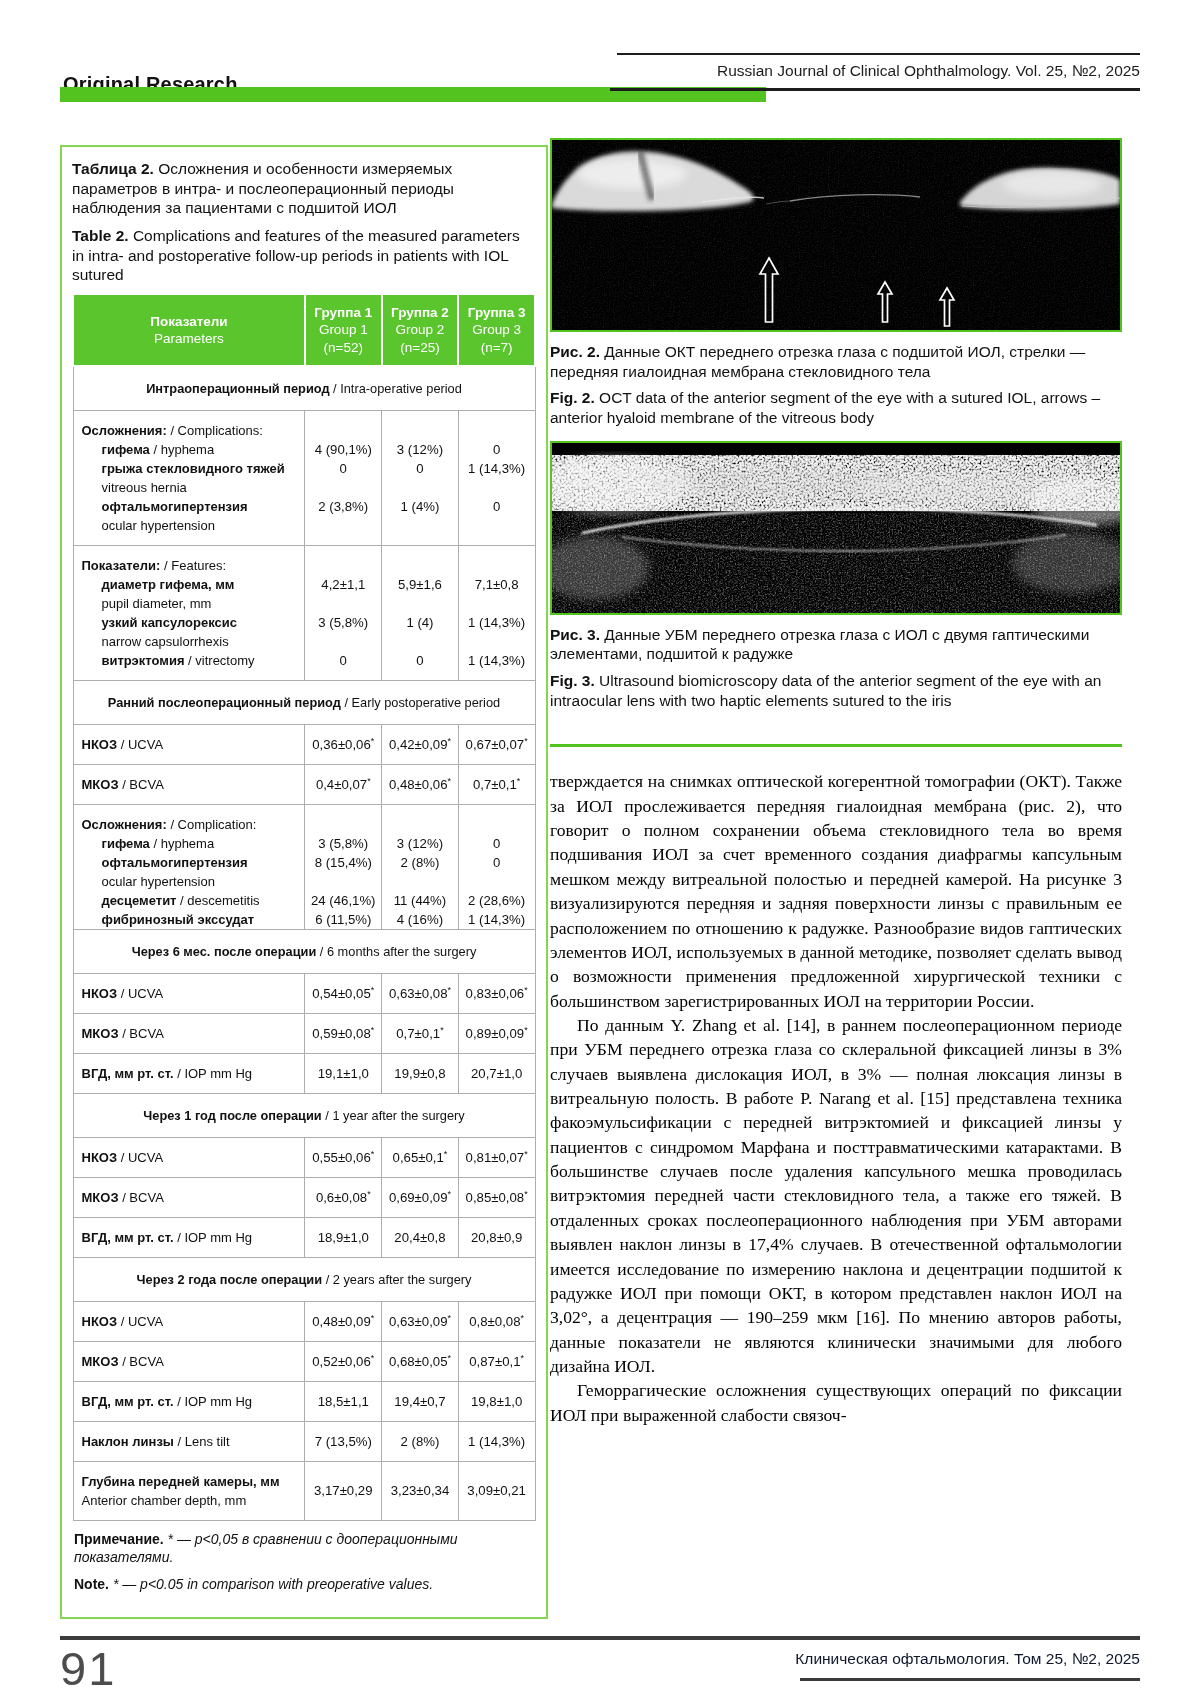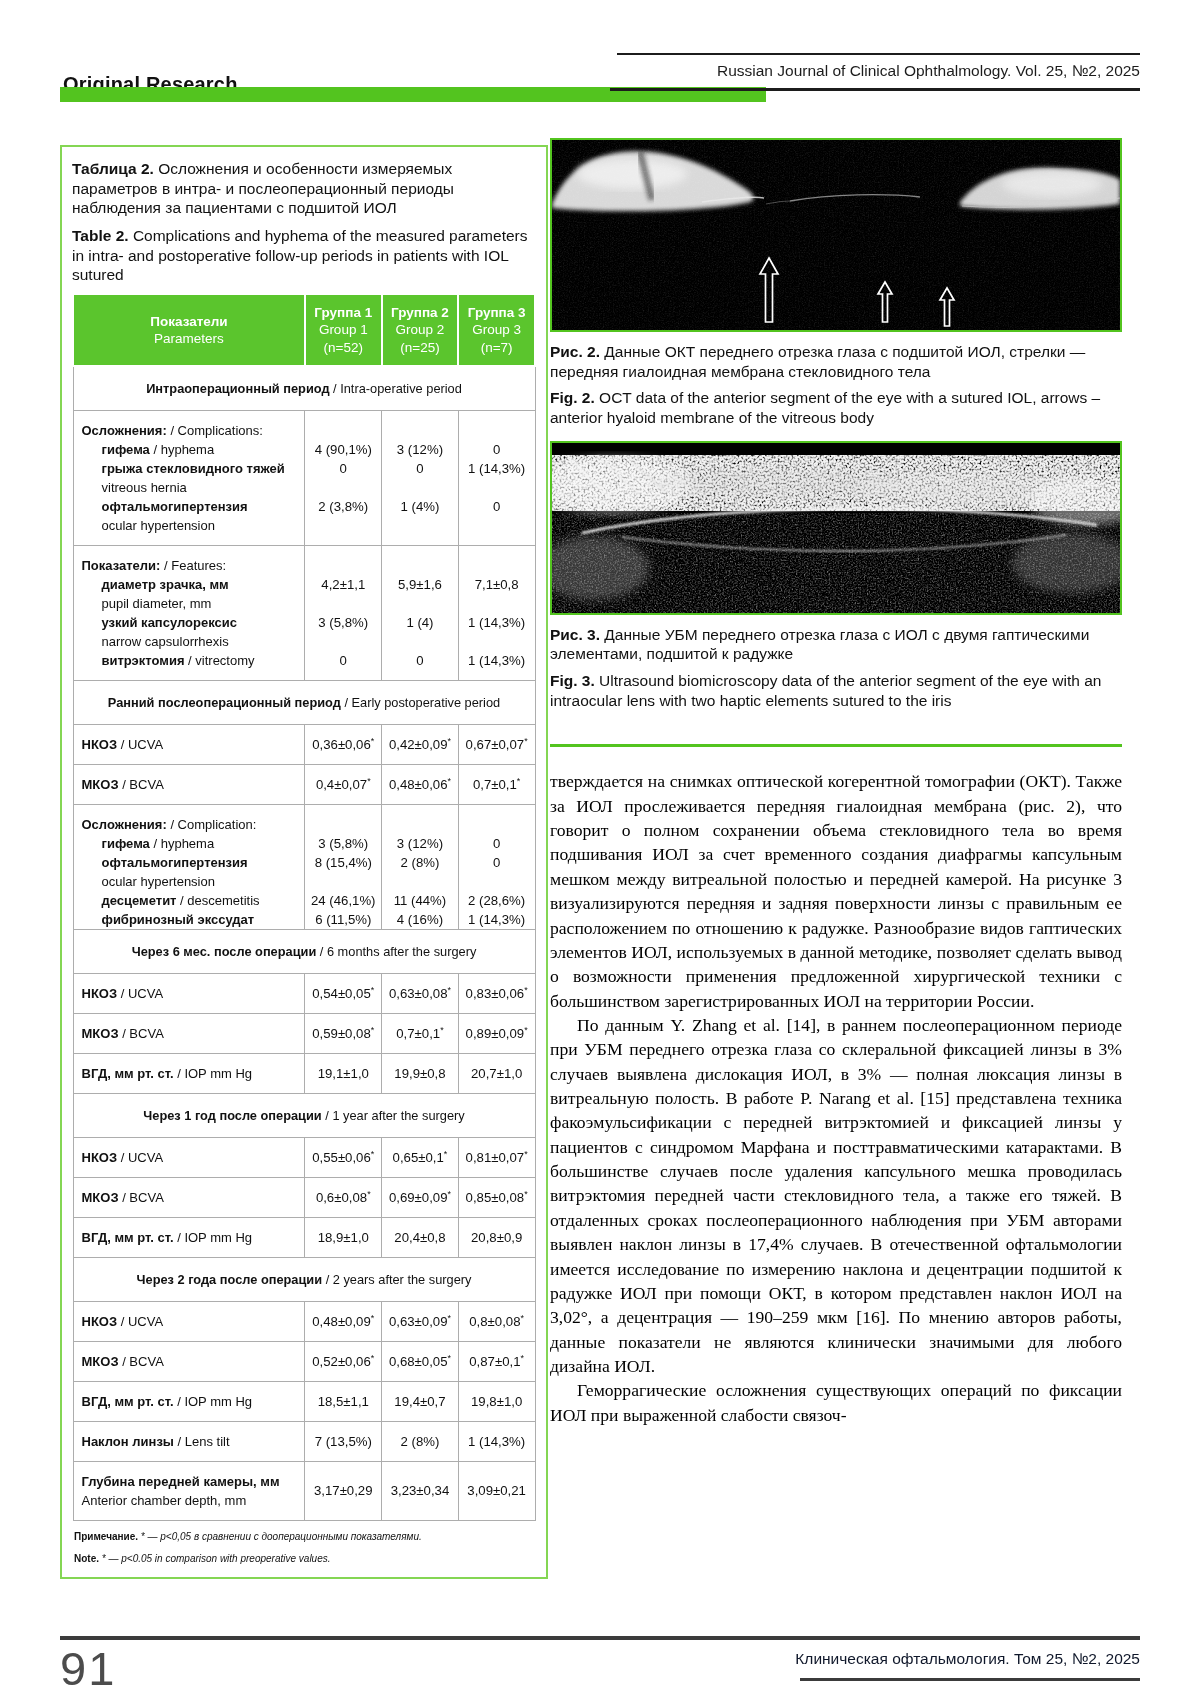--- a/index.html
+++ b/index.html
@@ -23,42 +23,42 @@
   .ftr-line{position:absolute;left:60px;top:1636px;width:1080px;border-top:4px solid #3b3b3b;}
   .ftr-page{position:absolute;left:60px;top:1641px;font-size:47px;font-weight:300;color:#4c4c4c;letter-spacing:2px;text-align:right;}
   .ftr-right{position:absolute;left:616px;top:1650px;width:524px;text-align:right;font-size:15.5px;color:#0f172a;}
   .ftr-shortline{position:absolute;left:800px;top:1678px;width:340px;border-top:3px solid #3b3b3b;}
 
   
   .left-col{position:absolute;left:60px;top:145px;width:488px;}
   .right-col{position:absolute;left:550px;top:138px;width:572px;}
 
   
-  .table-box{border:2px solid var(--boxgreen);padding:8px 10px 12px;box-sizing:border-box;}
+  .table-box{border:2px solid var(--boxgreen);padding:8px 10px 24px;box-sizing:border-box;}
   .cap{margin:4px 0 8px;font-size:15.5px;line-height:1.27;}
   .cap b{font-weight:bold;}
 
   table.results{width:100%;border-collapse:collapse;table-layout:fixed;margin-top:4px;
                 font-size:13px;color:#111;border:1px solid var(--rule);}
   table.results th{background:var(--thgreen);color:#fff;text-align:center;vertical-align:middle;
                    border:2.5px solid #fff;padding:9px 2px;font-weight:normal;font-size:13.5px;line-height:1.28;}
   table.results th .hb{font-weight:bold;}
   table.results td{vertical-align:top;line-height:19px;padding:0 5px;}
   table.results td.vcell{text-align:center;border-left:1px solid var(--rule);font-size:13.2px;}
   table.results td.vmid{vertical-align:middle;}
   table.results tr.sec td{border-top:1px solid var(--rule);border-bottom:1px solid var(--rule);
                           text-align:center;padding:12px 2px;font-size:12.8px;}
   table.results tr.first td{border-top:1px solid var(--rule);padding-top:10px;}
   table.results tr.last td{padding-bottom:10px;}
   table.results td.lab{padding-left:8px;}
   table.results td.lab.ind{padding-left:28px;}
   table.results td.lab .sub{font-weight:normal;}
   table.results sup{font-size:9px;line-height:0;}
 
-  .note{margin:9px 0 0;font-size:10px;line-height:1.3;padding:0 2px;}
+  .note{margin:9px 0 0;font-size:14px;line-height:1.3;padding:0 2px;}
   .note b{font-weight:bold;}
   .note i{font-style:italic;}
 
   
   .fig-frame{border:2px solid var(--accent);background:#000;line-height:0;}
   .fig-frame svg{display:block;width:100%;}
   .fig3{margin-top:13px;}
   .figcap{margin:10px 0 0;font-size:15.5px;line-height:1.27;}
   .figcap.en{margin-top:7px;}
   .figcap b{font-weight:bold;}
@@ -77,21 +77,21 @@
 
   <div class="hdr-left">Original Research</div>
   <div class="hdr-bar"></div>
   <div class="hdr-topline"></div>
   <div class="hdr-right">Russian Journal of Clinical Ophthalmology. Vol. 25, №2, 2025</div>
   <div class="hdr-bottomline"></div>
 
   <div class="left-col">
     <div class="table-box">
       <p class="cap"><b>Таблица 2.</b><span> Осложнения и особенности измеряемых параметров в интра- и послеоперационный периоды наблюдения за пациентами с подшитой ИОЛ</span></p>
-      <p class="cap"><b>Table 2.</b><span> Complications and hyphema of the measured parameters in intra- and postoperative follow-up periods in patients with IOL sutured</span></p>
+      <p class="cap"><b>Table 2.</b><span> Complications and features of the measured parameters in intra- and postoperative follow-up periods in patients with IOL sutured</span></p>
 
       <table class="results">
         <colgroup>
             <col style="width:50.2%">
             <col style="width:16.6%">
             <col style="width:16.6%">
             <col style="width:16.6%">
           </colgroup>
         <thead>
           <tr>
@@ -156,21 +156,21 @@
               <td class="vcell"></td>
               <td class="vcell"></td>
             </tr>
             <tr class="first ">
               <td class="lab"><b>Показатели:</b> / Features:</td>
               <td class="vcell"></td>
               <td class="vcell"></td>
               <td class="vcell"></td>
             </tr>
             <tr class="">
-              <td class="lab ind"><b>диаметр зрачка, мм</b></td>
+              <td class="lab ind"><b>диаметр гифема, мм</b></td>
               <td class="vcell">4,2±1,1</td>
               <td class="vcell">5,9±1,6</td>
               <td class="vcell">7,1±0,8</td>
             </tr>
             <tr class="">
               <td class="lab ind">pupil diameter, mm</td>
               <td class="vcell"></td>
               <td class="vcell"></td>
               <td class="vcell"></td>
             </tr>

